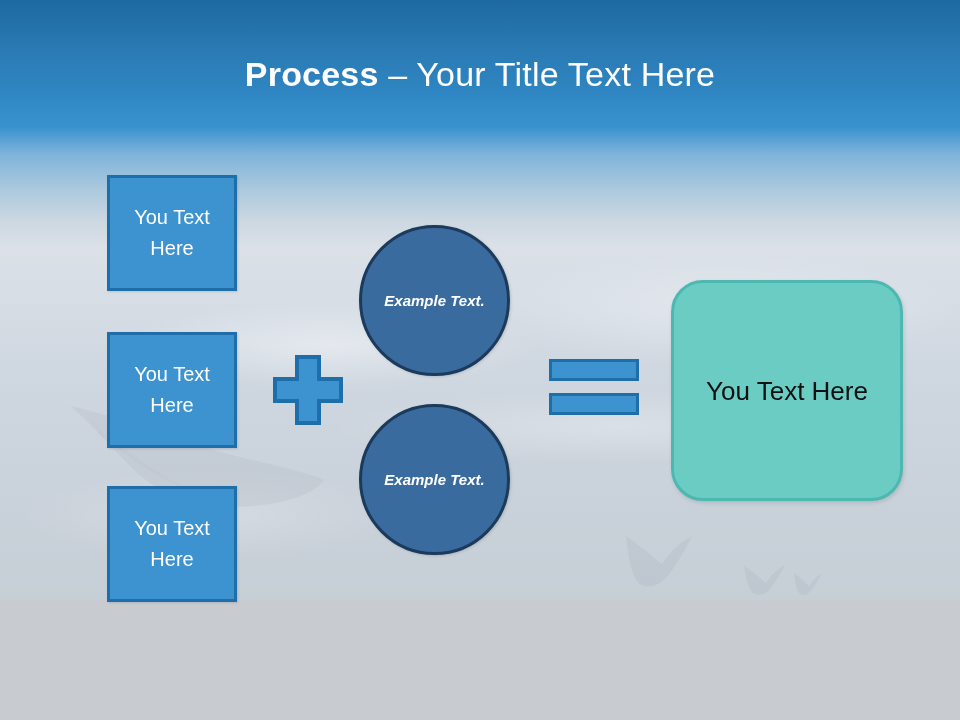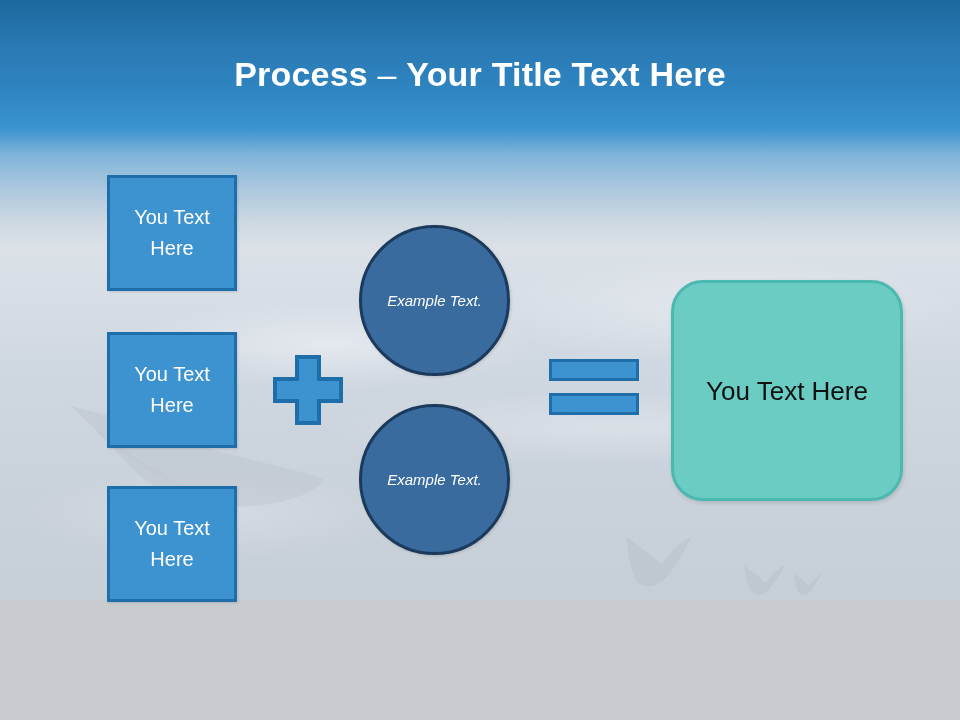--- a/index.html
+++ b/index.html
@@ -115,21 +115,21 @@
     width: 960px;
     text-align: center;
     color: #ffffff;
     font-size: 34px;
     line-height: 44px;
     letter-spacing: 0.2px;
     white-space: nowrap;
   }
   .title .t-bold { font-weight: bold; margin-top: 32px; }
   .title .t-dash { font-weight: normal; }
-  .title .t-rest { font-weight: bold; }
+  .title .t-rest { font-weight: normal; }
 
   
   .in-box {
     position: absolute;
     width: 130px;
     height: 116px;
     background: #3d93d0;
     border: 3px solid #1d6ea9;
     box-sizing: border-box;
     display: flex;
@@ -161,21 +161,21 @@
     background: #3a6b9e;
     border: 3px solid #1b3a5c;
     box-sizing: border-box;
     display: flex;
     align-items: center;
     justify-content: center;
     text-align: center;
     color: #ffffff;
     font-size: 15px;
     line-height: 24px;
-    font-weight: normal;
+    font-weight: bold;
     font-style: italic;
     box-shadow: 1px 1px 3px rgba(0,0,0,0.15);
   }
   .circle-1 { left: 359px; top: 225px; }
   .circle-2 { left: 359px; top: 404px; }
 
   
   .equals-wrap {
     position: absolute;
     left: 549px; top: 359px;

